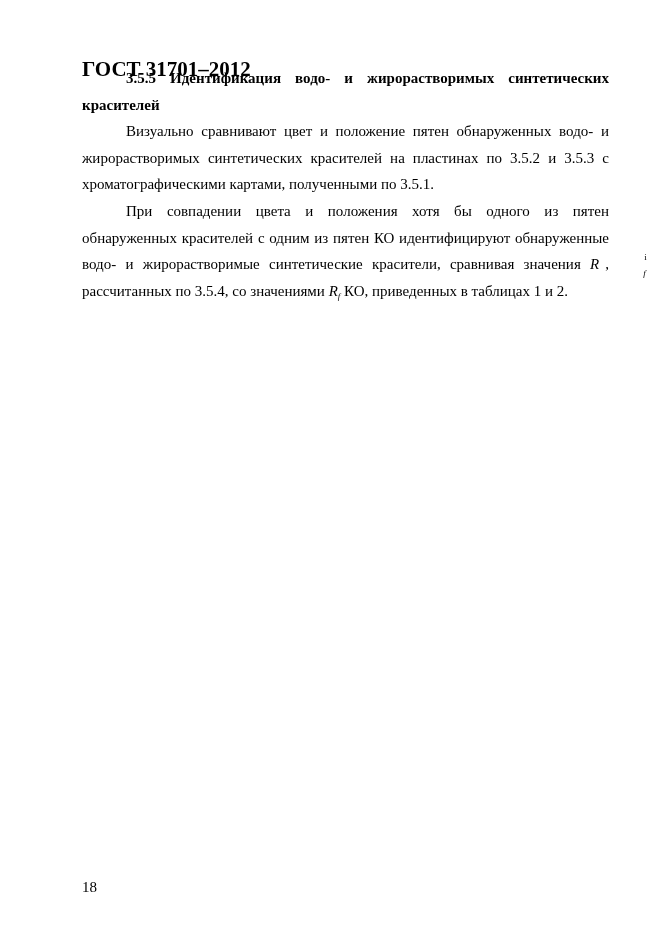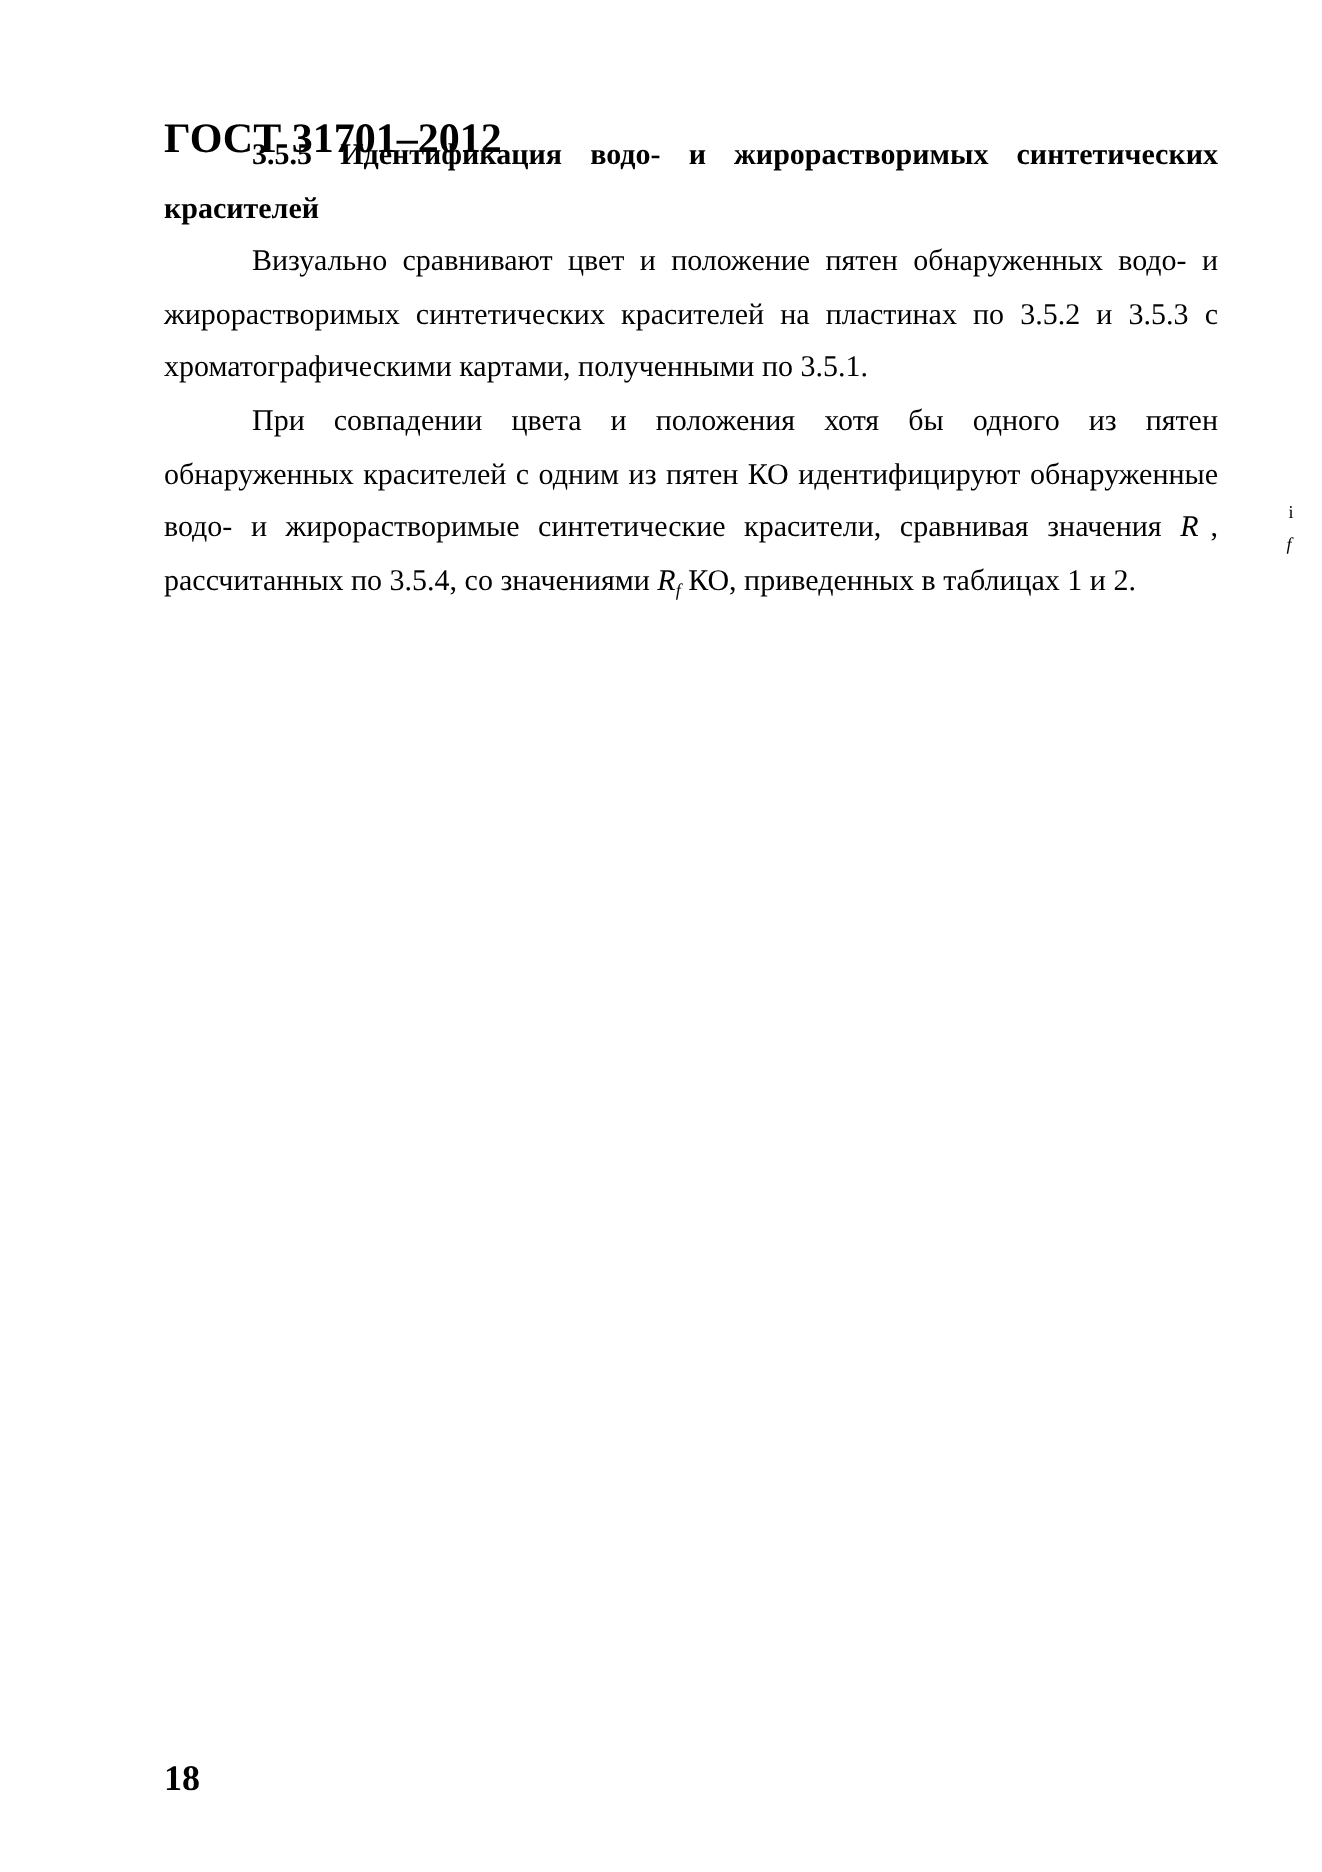--- a/index.html
+++ b/index.html
@@ -8,21 +8,21 @@
     .page-header { position: absolute; left: 82px; top: 37px; font-size: 21px; font-weight: bold; margin-top: 20px; }
     .content { position: absolute; left: 82px; top: 65px; width: 527px; font-size: 15px; line-height: 26.6px; }
     .heading { font-weight: bold; text-align: justify; text-align-last: left; text-indent: 44px; margin: 0; word-spacing: 4px; }
     .para { margin: 0; text-align: justify; text-indent: 44px; }
     .rf { font-style: italic; }
     .rf sub, .rf sup { font-size: 9px; line-height: 0; }
     .rf sub { vertical-align: -3px; }
     .rf .stack { display: inline-block; position: relative; width: 6px; }
     .rf .stack sup { position: absolute; left: 1px; top: -12px; font-style: normal; }
     .rf .stack sub { position: absolute; left: 0; top: 4px; }
-    .page-number { position: absolute; left: 82px; top: 879px; font-size: 18px; font-weight: bold; }
+    .page-number { position: absolute; left: 82px; top: 879px; font-size: 15px; }
   </style>
 </head>
 <body>
 
 <div class="page-header">ГОСТ 31701–2012</div>
 
 <div class="content">
   <p class="heading"><span>3.5.5</span> <span>Идентификация водо- и жирорастворимых синтетических красителей</span></p>
 
   <p class="para">Визуально сравнивают цвет и положение пятен обнаруженных водо- и жирорастворимых синтетических красителей на пластинах по 3.5.2 и 3.5.3 с хроматографическими картами, полученными по 3.5.1.</p>

